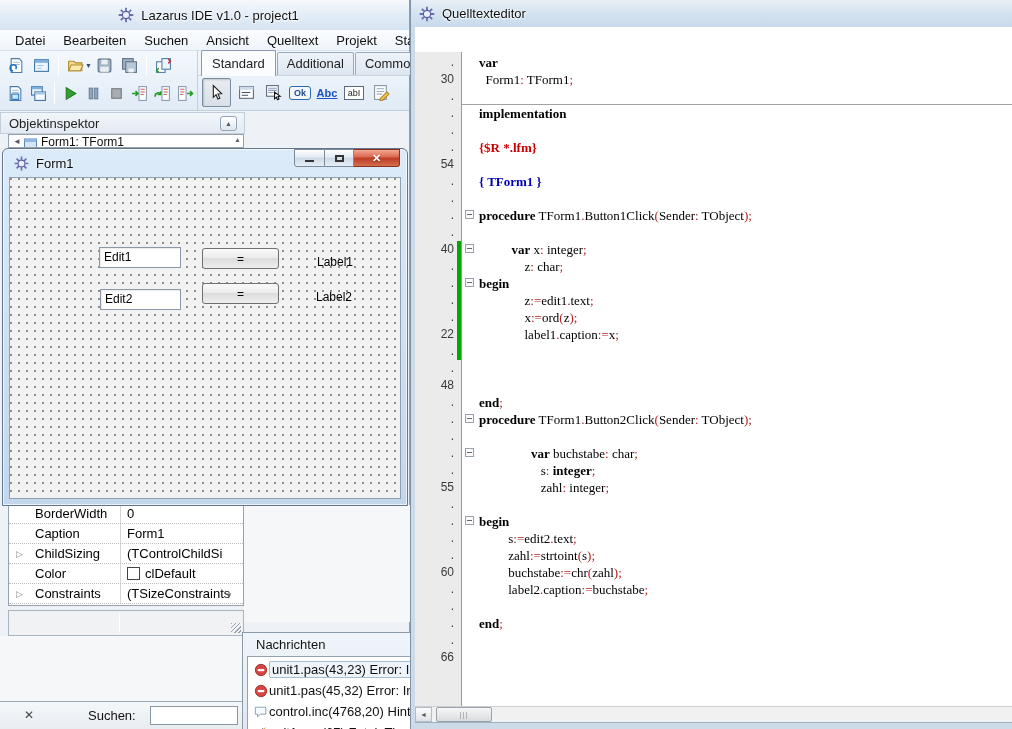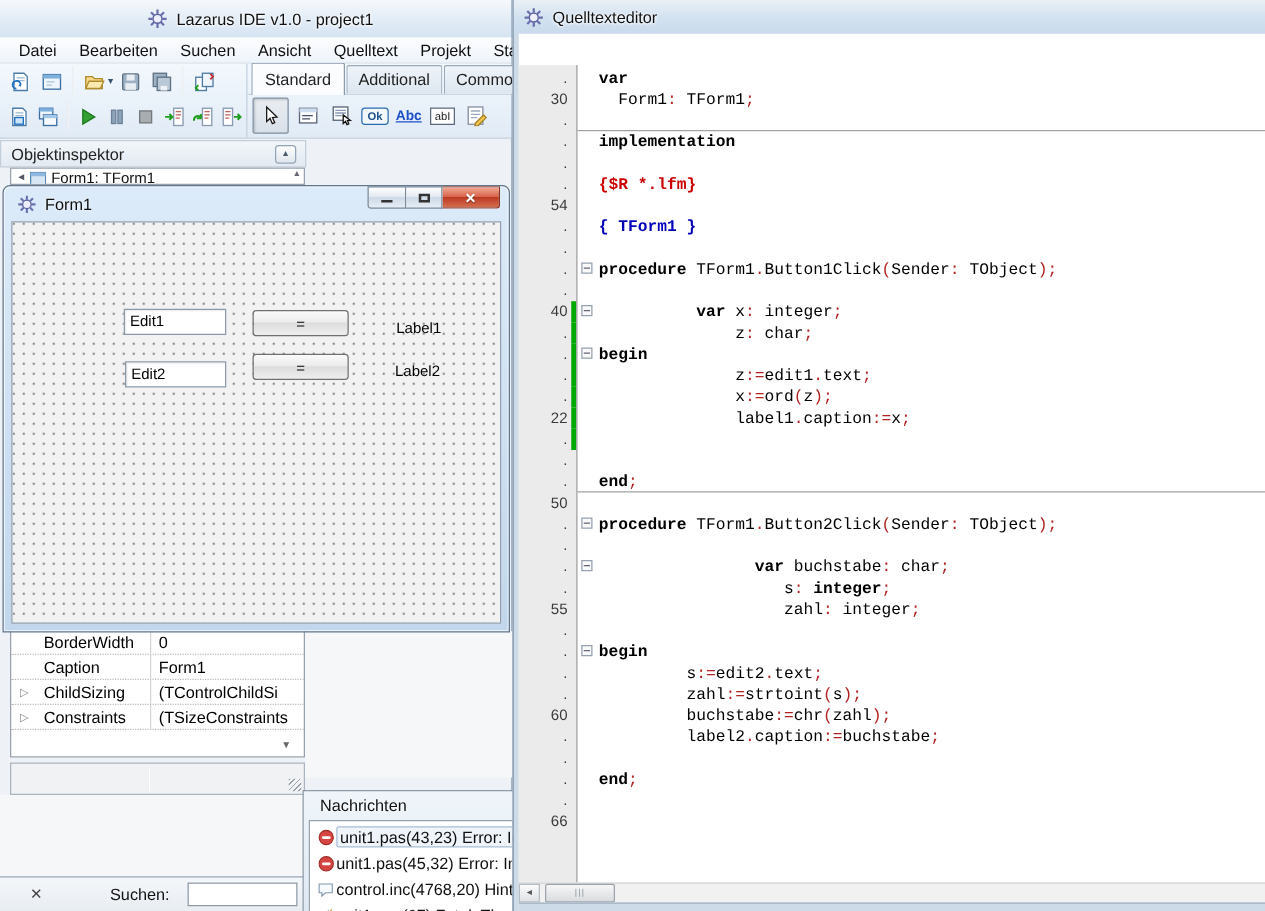--- a/index.html
+++ b/index.html
@@ -130,21 +130,21 @@
     background:linear-gradient(90deg,#ebebeb 0 46px,#fff 46px);padding-top:2px;}
   #gutsep{position:absolute;left:46px;top:0;bottom:0;width:1px;background:#9a9a9a;}
   .srow{display:flex;height:17px;}
   .gut{width:46px;flex:0 0 auto;text-align:right;padding-right:7px;font-size:12px;line-height:17px;
     color:#3a3a3a;position:relative;}
   .gut.mod::after{content:"";position:absolute;right:0;top:0;bottom:0;width:4px;background:#00a800;}
   .rbody{flex:1;position:relative;padding-left:17px;margin-left:1px;}
   .rbody.divider{border-top:1px solid #a2a2a2;margin-top:-1px;height:17px;}
   .foldbox{position:absolute;left:3px;top:3px;width:9px;height:9px;border:1px solid #96a2b0;background:#fafafa;}
   .foldbox::after{content:"";position:absolute;left:1px;right:1px;top:3px;border-top:1px solid #667;}
-  .rbody pre{margin:0;font-family:Liberation Mono, monospace;
+  .rbody pre{margin:0;font-family:Liberation Serif, serif;
     font-size:13px;line-height:17px;white-space:pre;}
   #hscroll{position:absolute;left:0;top:679px;right:0;height:16px;background:#f1f1f1;border-top:1px solid #cfcfcf;}
   #hs-left{position:absolute;left:0;top:0;width:17px;height:15px;border:1px solid #b5bcc4;background:linear-gradient(#fbfbfb,#dfe2e6);
     font-size:7px;color:#555;display:flex;align-items:center;justify-content:center;}
   #hs-thumb{position:absolute;left:21px;top:0;width:56px;height:15px;border:1px solid #9aa2ab;border-radius:2px;
     background:linear-gradient(#f6f6f6,#d9dcdf);display:flex;align-items:center;justify-content:center;}
   #hs-thumb span{font-size:7px;color:#8a9099;letter-spacing:1px;}
   #ed-bottom{position:absolute;left:0;top:695px;right:0;height:7px;background:#cddae7;border-top:1px solid #9fb0c0;}
 </style>
 </head>
@@ -354,20 +354,24 @@
             <div class="pname">BorderWidth</div>
             <div class="pval">0</div>
           </div>
           <div class="prow">
             <div class="pname">Caption</div>
             <div class="pval">Form1</div>
           </div>
           <div class="prow">
             <div class="pname"><span class="pexp">▷</span>ChildSizing</div>
             <div class="pval">(TControlChildSi</div>
+          </div>
+          <div class="prow">
+            <div class="pname">Color</div>
+            <div class="pval"><span class="swatch"></span>clDefault</div>
           </div>
           <div class="prow">
             <div class="pname"><span class="pexp">▷</span>Constraints</div>
             <div class="pval">(TSizeConstraints</div>
           </div>
         </div>
       <span id="prop-scrolldown">▼</span>
     </div>
 
     <div class="abs" id="oi-status">
@@ -576,29 +580,29 @@
                 <pre></pre>
               </div>
             </div>
             <div class="srow">
               <div class="gut">.</div>
               <div class="rbody">
                 <pre></pre>
               </div>
             </div>
             <div class="srow">
+              <div class="gut">48</div>
+              <div class="rbody">
+                <pre></pre>
+              </div>
+            </div>
+            <div class="srow">
               <div class="gut">.</div>
               <div class="rbody">
                 <pre><span style="color: rgb(0, 0, 0); font-weight: bold;">end</span><span style="color: rgb(178, 34, 34);">;</span></pre>
-              </div>
-            </div>
-            <div class="srow">
-              <div class="gut">50</div>
-              <div class="rbody divider">
-                <pre></pre>
               </div>
             </div>
             <div class="srow">
               <div class="gut">.</div>
               <div class="rbody">
                 <span class="foldbox"></span>
                 <pre><span style="color: rgb(0, 0, 0); font-weight: bold;">procedure</span><span style="color: rgb(0, 0, 0);"> TForm1</span><span style="color: rgb(178, 34, 34);">.</span><span style="color: rgb(0, 0, 0);">Button2Click</span><span style="color: rgb(178, 34, 34);">(</span><span style="color: rgb(0, 0, 0);">Sender</span><span style="color: rgb(178, 34, 34);">:</span><span style="color: rgb(0, 0, 0);"> TObject</span><span style="color: rgb(178, 34, 34);">)</span><span style="color: rgb(178, 34, 34);">;</span></pre>
               </div>
             </div>
             <div class="srow">

